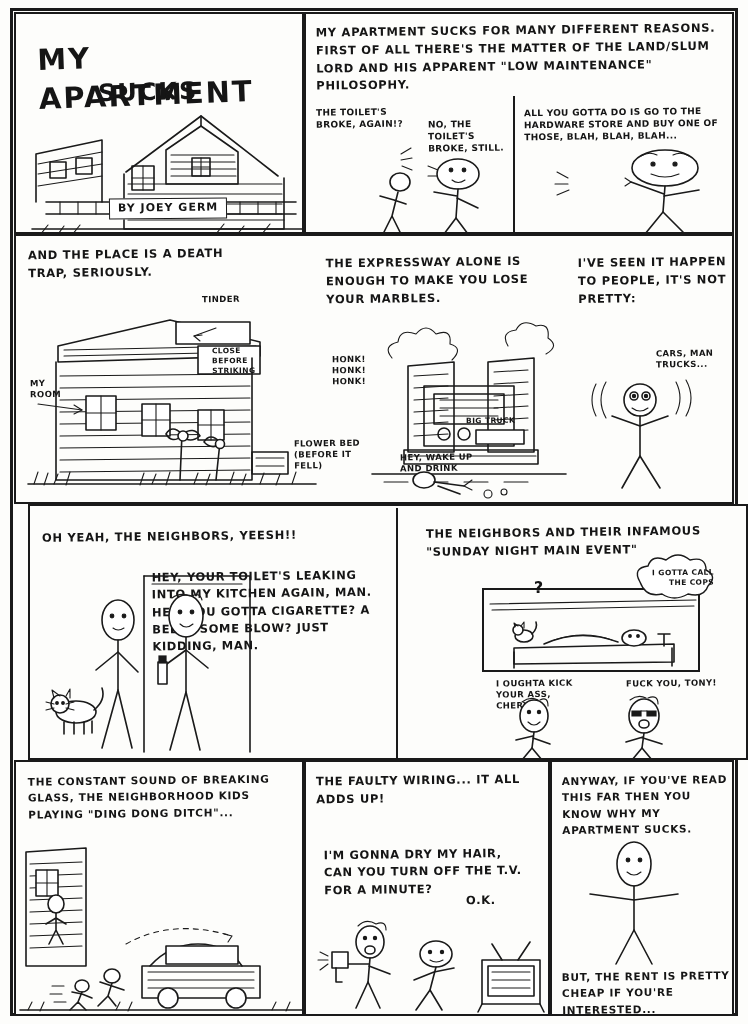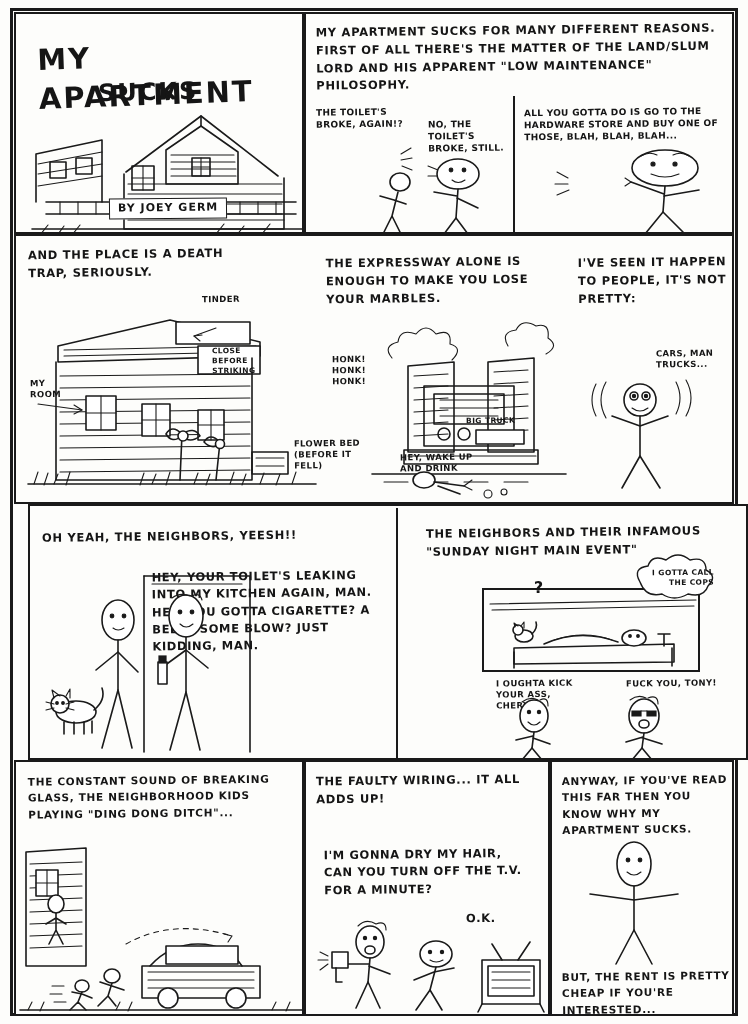--- a/index.html
+++ b/index.html
@@ -417,21 +417,21 @@
       <path class="ink-t" d="M216 90 L208 88 M216 90 L212 96"></path>
 
       <path class="ink" d="M4 164 L286 164"></path>
       <path class="ink-t" d="M12 164 L16 156 M24 165 L28 156 M100 164 L104 156 M112 165 L116 156 M256 164 L260 156 M270 165 L274 156"></path>
     </svg>
   </div>
 
   <div class="panel" style="left:304px; top:760px; width:246px; height:256px;">
     <div class="abs hw narr" style="left:10px; top:10px; width:224px;">THE FAULTY WIRING... IT ALL ADDS UP!</div>
     <div class="abs hw bub big" style="left:18px; top:84px; width:206px;">I'M GONNA DRY MY HAIR, CAN YOU TURN OFF THE T.V. FOR A MINUTE?</div>
-    <div class="abs hw bub big" style="left:160px; top:148px;">O.K.</div>
+    <div class="abs hw bub big" style="left:160px; top:130px;">O.K.</div>
 
     <svg class="abs" style="left:0; top:150px;" width="246" height="104">
 
       <ellipse class="ink fillw" cx="64" cy="30" rx="14" ry="16"></ellipse>
       <path class="ink-t" d="M52 14 Q60 6 70 12 M70 12 Q80 8 80 18"></path>
       <circle class="ink-f" cx="59" cy="26" r="1.6"></circle>
       <circle class="ink-f" cx="69" cy="26" r="1.6"></circle>
       <ellipse class="ink fillw" cx="64" cy="38" rx="5" ry="4"></ellipse>
       <path class="ink" d="M64 46 L62 70"></path>
       <path class="ink" d="M63 52 L40 52 M63 54 L84 62"></path>

